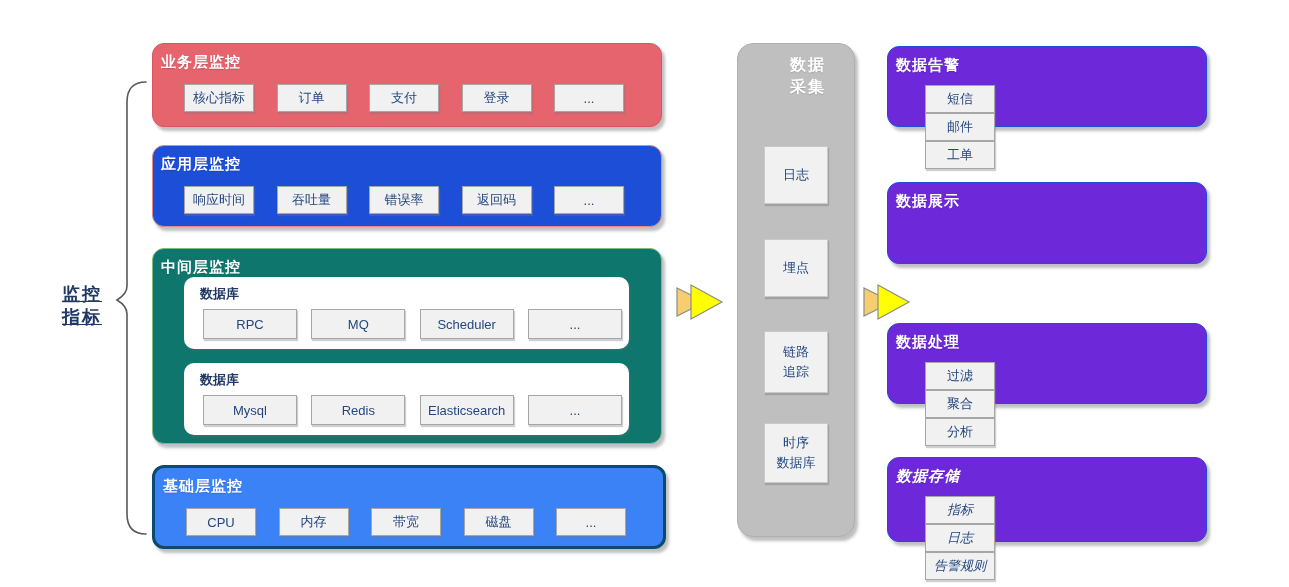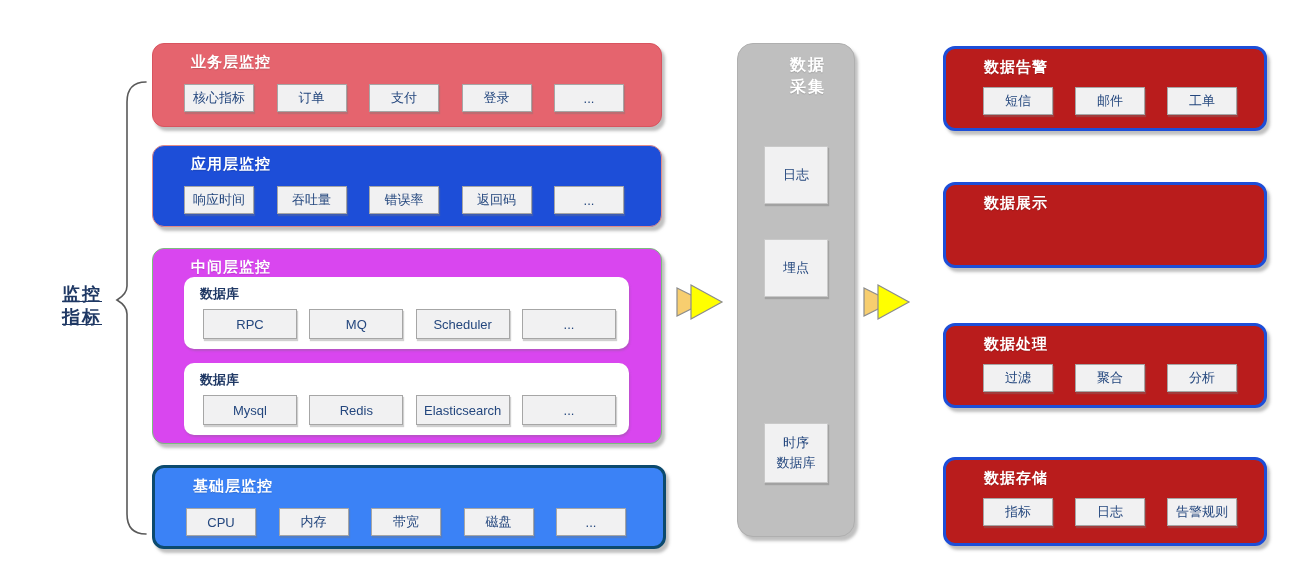--- a/index.html
+++ b/index.html
@@ -9,52 +9,51 @@
   }
   .stage{position:absolute;inset:0;}
 
   
   .panel{
     position:absolute;border-radius:12px;
     box-shadow:3px 4px 3px rgba(130,130,130,0.5);
   }
   .panel-title{
     color:#ffffff;font-weight:bold;font-size:15px;letter-spacing:1px;
-    padding:9px 0 0 26px;
+    padding:9px 0 0 8px;
     text-shadow:0 1px 1px rgba(0,0,0,0.15);
-    margin-left:12px;
   }
   .box-row{
     display:flex;justify-content:space-between;
     padding:2px 37px 0 31px;margin-top:10px;
   }
   .box{
     background:#F1F1F2;border:1px solid #A6A6A6;color:#24477E;
     font-size:13px;height:28px;width:70px;
     display:flex;align-items:center;justify-content:center;
     box-shadow:1px 2px 1px rgba(120,120,120,0.35);
     box-sizing:border-box;white-space:nowrap;
   }
 
   
   .panel.business{left:152px;top:43px;width:508px;height:82px;background:#E5646E;border:1px solid #D8545F;}
   .panel.app     {left:152px;top:145px;width:508px;height:80px;background:#1d4ed8;border:1px solid #E28B87;}
-  .panel.middle  {left:152px;top:248px;width:508px;height:194px;background:#d946ef;border:1px solid #7CBC7E;}
+  .panel.middle  {left:152px;top:248px;width:508px;height:194px;background:#0f766e;border:1px solid #7CBC7E;}
   .panel.infra   {left:152px;top:465px;width:508px;height:78px;background:#3b82f6;border:3px solid #0c4a6e;}
 
   .subpanel{
     background:#ffffff;border-radius:10px;margin:0 32px 0 31px;
     box-shadow:1px 2px 2px rgba(110,110,110,0.3);
     padding-bottom:10px;
   }
   .subpanel + .subpanel{margin-top:14px;}
   .subpanel-title{
     color:#1F3864;font-weight:bold;font-size:13px;padding:8px 0 0 16px;
   }
-  .subpanel .box-row{padding:0 13px 0 19px;margin-top:6px;}
+  .subpanel .box-row{padding:0 7px 0 19px;margin-top:6px;}
   .subpanel .box{width:94px;height:30px;}
 
   
   .left-label{
     position:absolute;left:40px;top:283px;width:84px;text-align:center;
     color:#1F3864;font-weight:bold;font-size:18px;line-height:23px;letter-spacing:2px;text-decoration:underline;
   }
   .brace{position:absolute;left:108px;top:76px;}
 
   
@@ -80,26 +79,26 @@
   .collector-box.b2{top:195px;height:58px;}
   .collector-box.b3{top:287px;height:62px;}
   .collector-box.b4{top:379px;height:60px;}
 
   
   .arrow{position:absolute;width:54px;height:40px;}
   .arrow.a1{left:676px;top:282px;}
   .arrow.a2{left:863px;top:282px;}
 
   
-  .panel.output{left:943px;width:318px;background:#b91c1c;border:3px solid #1d4ed8;}
+  .panel.output{left:887px;width:318px;background:#6d28d9;border:1px solid #1d4ed8;}
   .panel.alert  {top:46px;height:79px;}
   .panel.display{top:182px;height:80px;}
   .panel.process{top:323px;height:79px;}
-  .panel.storage{top:457px;height:83px;}
-  .panel.output .box-row{padding:0 27px 0 37px;}
+  .panel.storage{top:457px;height:83px;font-style:italic;}
+  .panel.output .box-row{padding:0 27px 0 37px;flex-direction:column;}
 </style>
 </head>
 <body>
 
 <div class="stage">
 
   <div class="left-label">
     <div>监控</div>
     <div>指标</div>
   </div>
@@ -174,20 +173,24 @@
       <div>采集</div>
     </div>
     <div class="collector-box b1">
       <span>日志</span>
       <span></span>
     </div>
     <div class="collector-box b2">
       <span>埋点</span>
       <span></span>
     </div>
+    <div class="collector-box b3">
+      <span>链路</span>
+      <span>追踪</span>
+    </div>
     <div class="collector-box b4">
       <span>时序</span>
       <span>数据库</span>
     </div>
   </div>
 
   <svg class="arrow a2" viewBox="0 0 54 40">
     <polygon points="1,6 29,20 1,34" fill="#F7CE6F" stroke="#8C8C8C" stroke-width="1.2"></polygon>
     <polygon points="15,3 46,20 15,37" fill="#FFFF00" stroke="#8C8C8C" stroke-width="1.2"></polygon>
   </svg>

